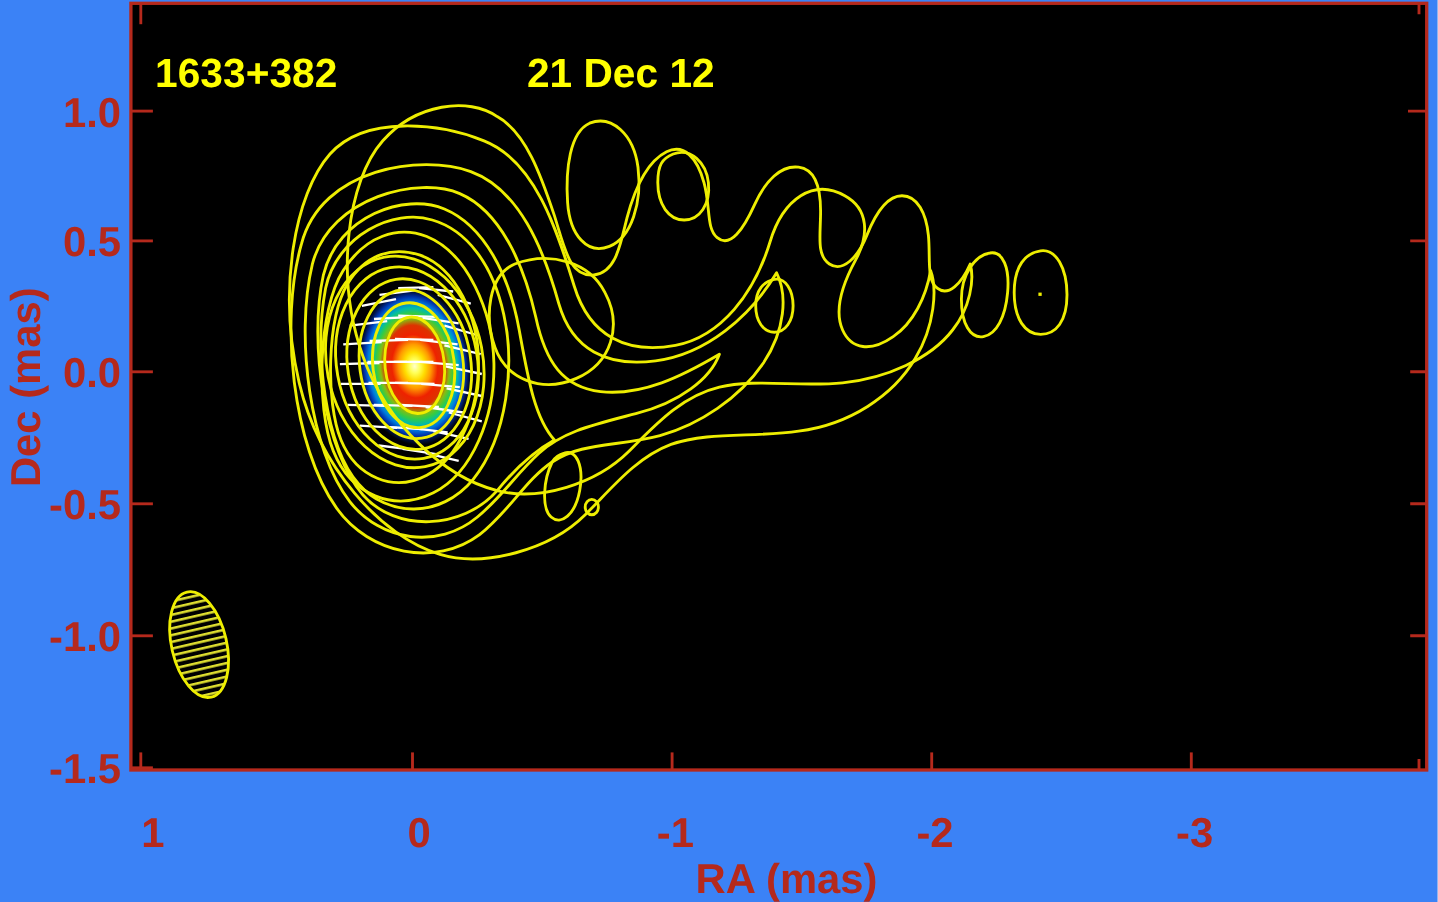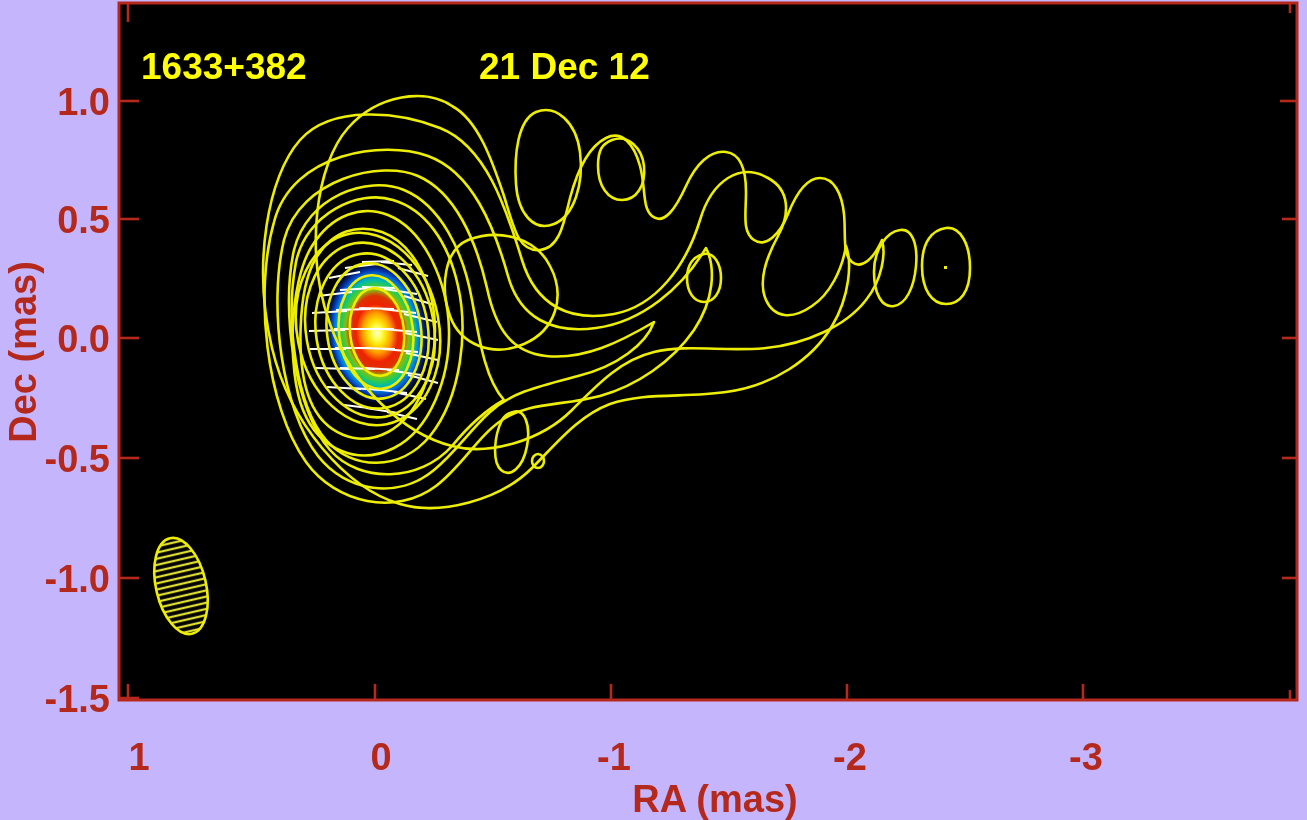--- a/index.html
+++ b/index.html
@@ -13,21 +13,21 @@
     position: relative;
     overflow: hidden;
     font-family: "Liberation Sans", sans-serif;
   }
 
   #figure {
     position: absolute;
     left: 0; top: 0;
     width: 1307px;
     height: 820px;
-    background: #c4b5fd;
+    background: #3b82f6;
   }
 
   #plot-svg {
     position: absolute;
     left: 0; top: 0;
     width: 1307px;
     height: 820px;
     display: block;
   }
 

